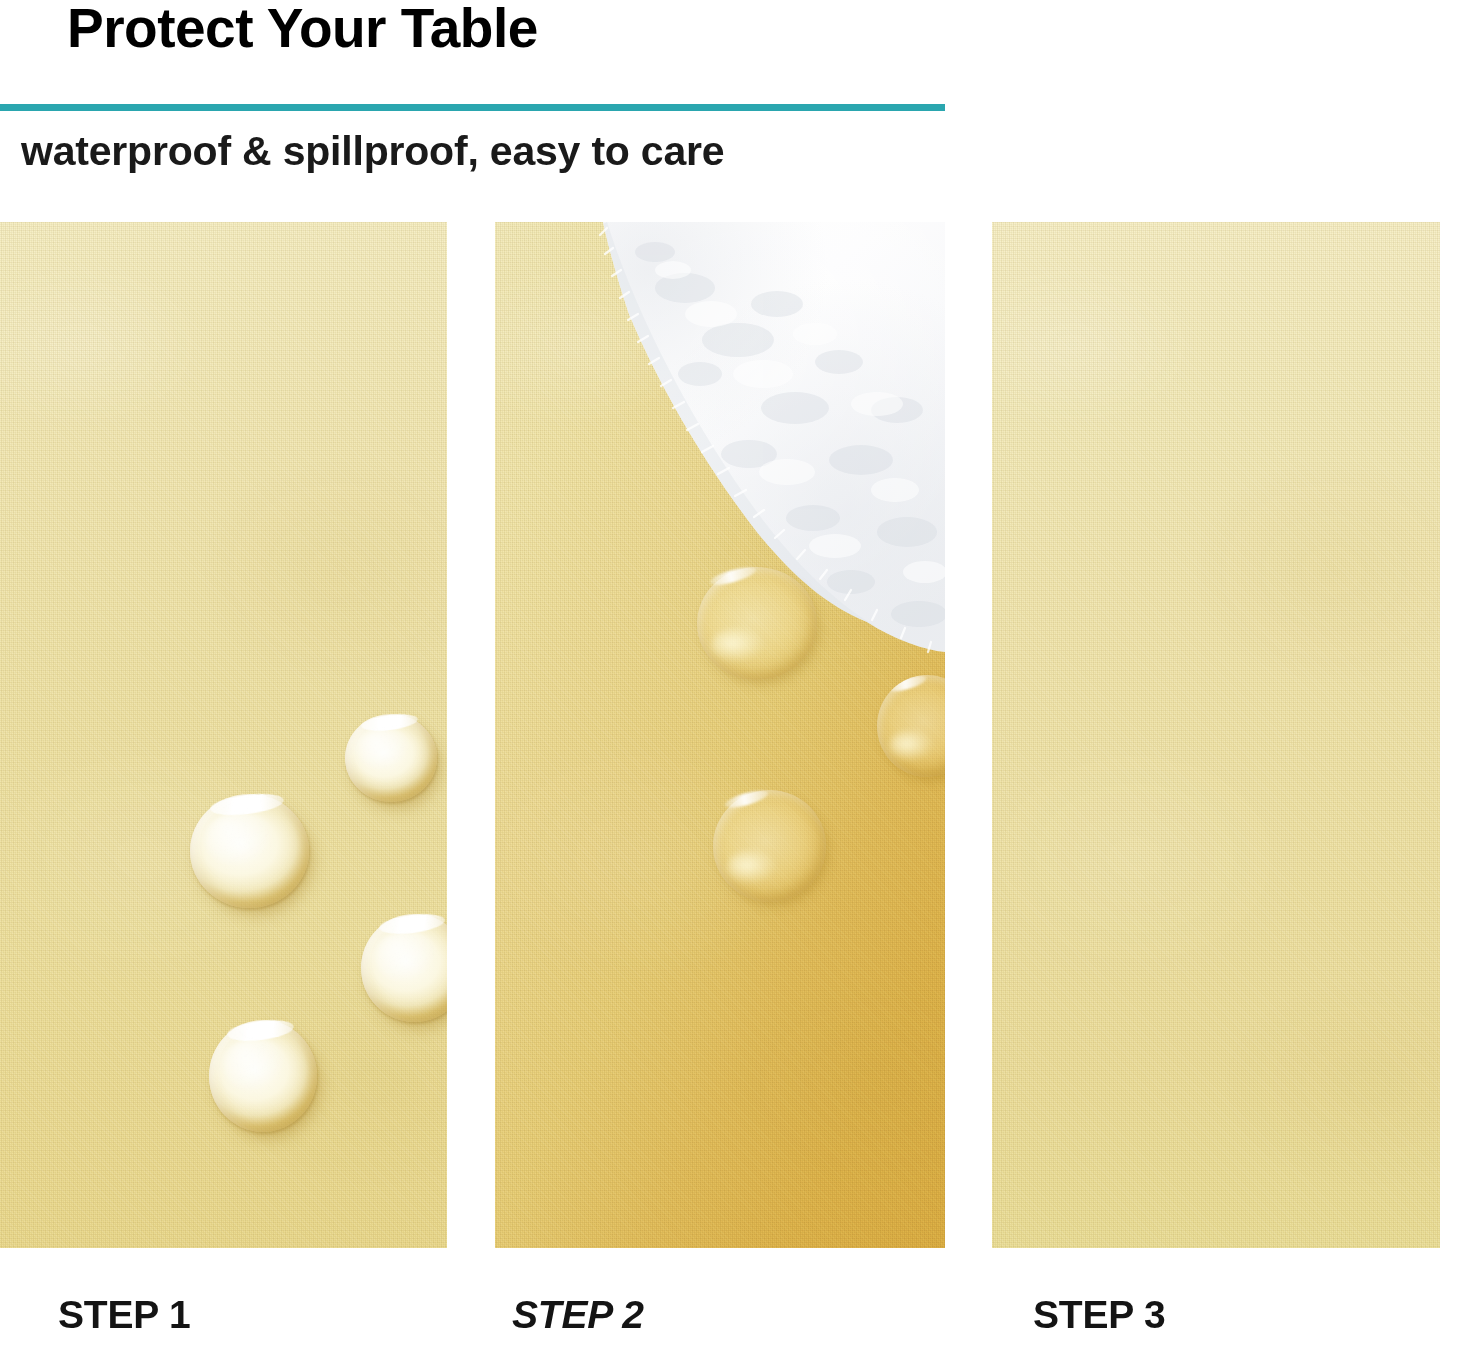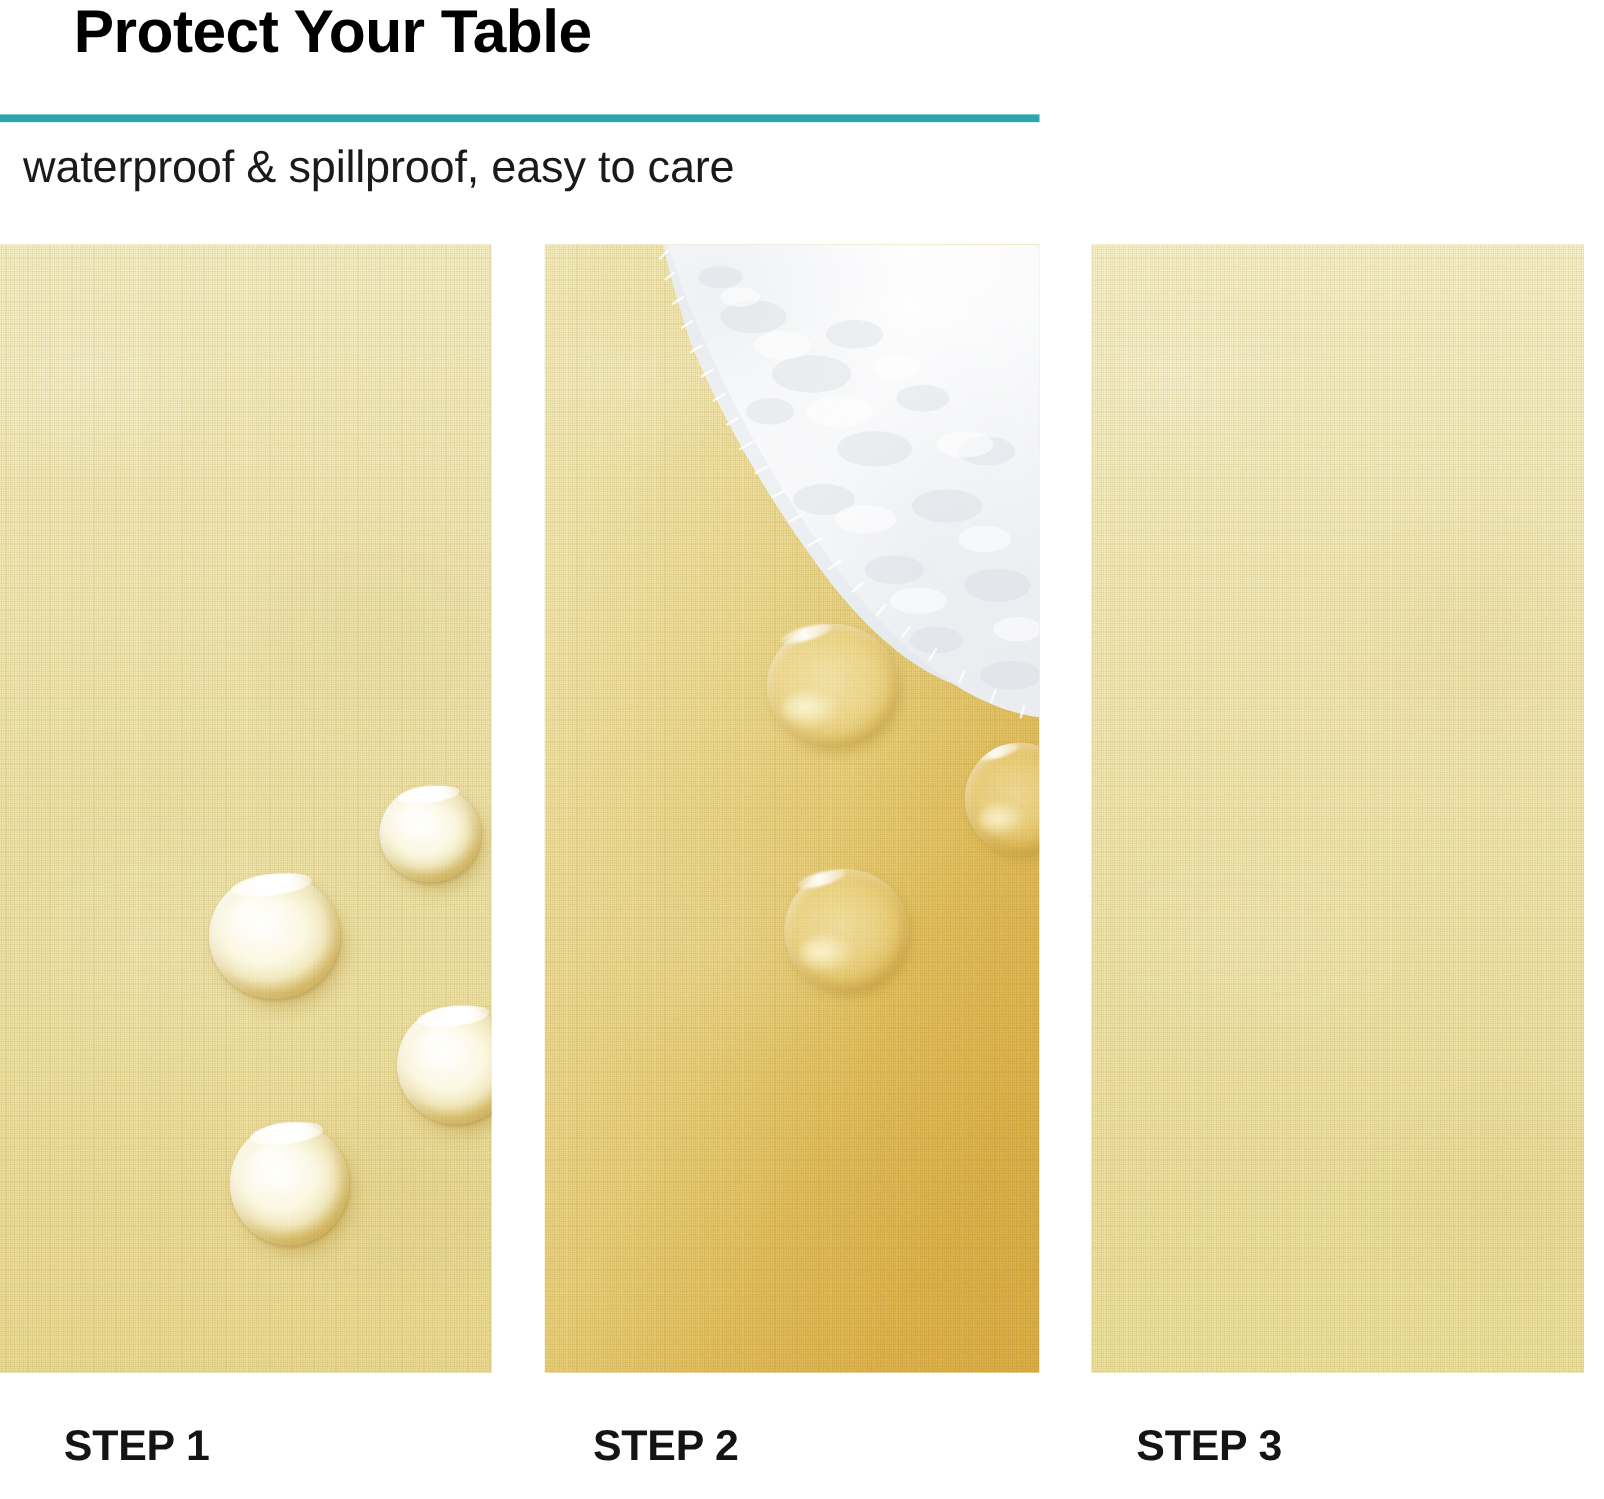--- a/index.html
+++ b/index.html
@@ -35,21 +35,21 @@
     position: absolute;
     left: 0px; top: 104px;
     width: 945px; height: 7px;
     background: #2aa6af;
   }
 
   #page-subtitle {
     position: absolute;
     left: 21px; top: 128px;
     font-size: 41px;
-    font-weight: normal;
+    font-weight: bold;
     color: #1a1a1a;
     line-height: 1.15;
     letter-spacing: -0.2px;
     white-space: nowrap;
   }
 
   
   #panel-strip { position: absolute; left: 0; top: 222px; width: 1458px; height: 1026px; }
 
   .panel {
@@ -236,21 +236,21 @@
     position: absolute;
     top: 0;
     font-size: 39px;
     font-weight: bold;
     color: #141414;
     letter-spacing: -0.2px;
     white-space: nowrap;
     line-height: 1.2;
   }
   #step-caption-1 { left: 20px; }
-  #step-caption-2 { left: 501px; }
+  #step-caption-2 { left: 474px; font-style: italic; }
   #step-caption-3 { left: 995px; }
 </style>
 </head>
 <body>
 
 <div id="header-block">
   <div id="page-title">Protect Your Table</div>
 
   <div id="title-divider" style="background: rgb(42, 166, 175);"></div>
 

